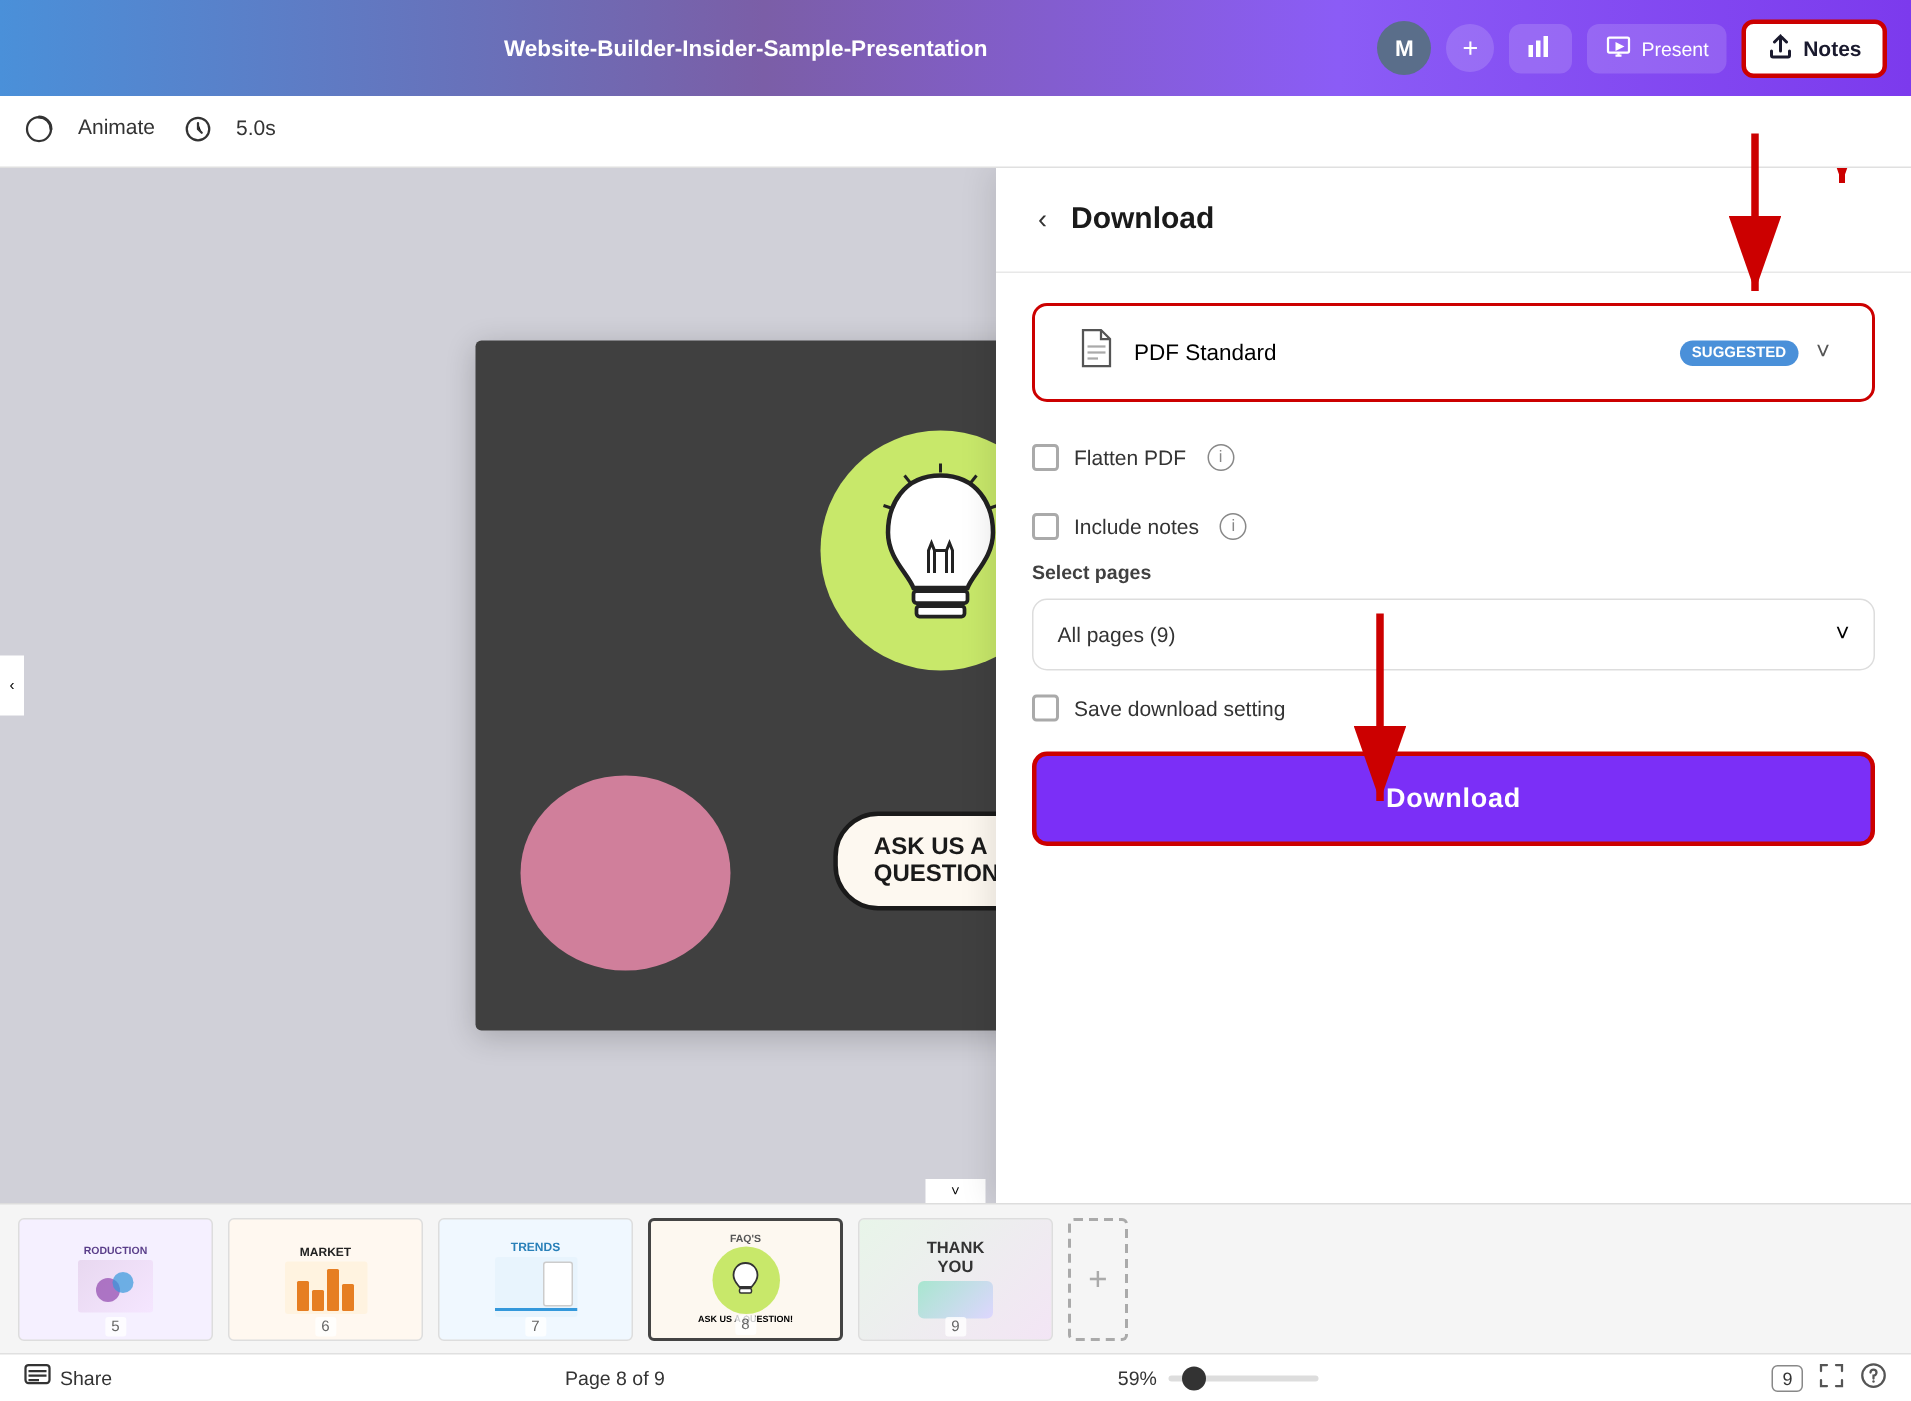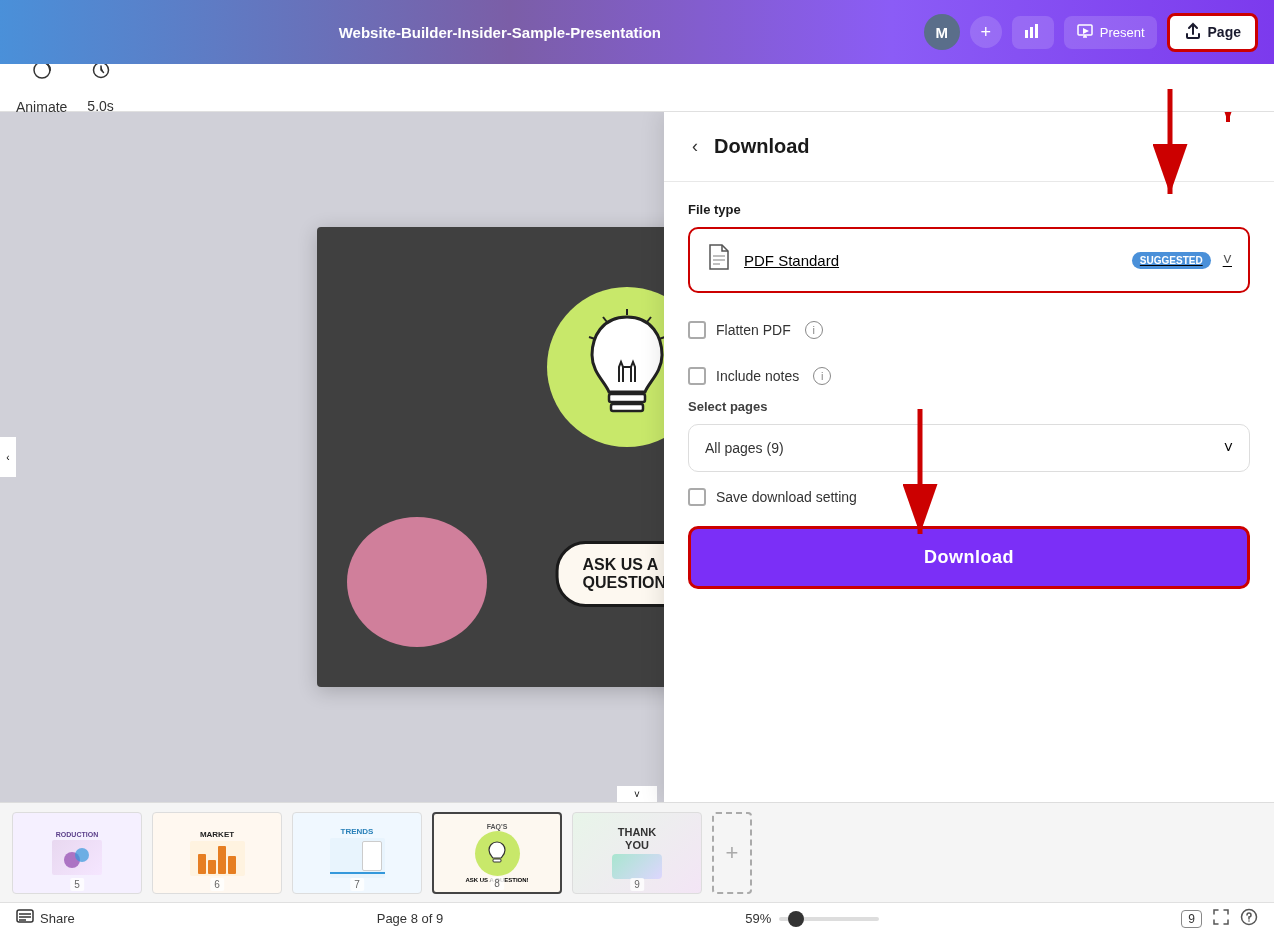--- a/index.html
+++ b/index.html
@@ -31,21 +31,21 @@
       border-radius: 8px; padding: 6px 14px; font-weight: 700; font-size: 14px;
       cursor: pointer; display: flex; align-items: center; gap: 6px;
     }
     .plus-btn { background: rgba(255,255,255,0.15); border: none; border-radius: 50%; width: 32px; height: 32px; color: white; font-size: 18px; cursor: pointer; display: flex; align-items: center; justify-content: center; }
 
     
     .toolbar {
       height: 48px; background: white; border-bottom: 1px solid #e0e0e0;
       display: flex; align-items: center; padding: 0 16px; gap: 20px;
     }
-    .toolbar-item { display: flex; align-items: center; gap: 16px; font-size: 14px; color: #333; cursor: pointer; flex-direction: column; }
+    .toolbar-item { display: flex; gap: 16px; font-size: 14px; color: #333; cursor: pointer; }
 
     
     .main-area {
       display: flex; height: calc(934px - 64px - 48px - 100px - 32px);
       position: relative; background: #e8e8e8; overflow: hidden;
     }
 
     
     .canvas-area {
       flex: 1; background: #d0d0d8; display: flex; align-items: center; justify-content: center;
@@ -86,22 +86,22 @@
     }
     .back-btn { background: none; border: none; cursor: pointer; font-size: 18px; color: #333; padding: 4px; }
     .panel-title { font-size: 20px; font-weight: 700; color: #1a1a1a; }
     .panel-content { padding: 20px 24px; flex: 1; }
 
     .field-label { font-size: 13px; font-weight: 700; color: #1a1a1a; margin-bottom: 10px; }
 
     
     .file-type-select {
       width: 100%; border: 2.5px solid #cc0000; border-radius: 10px;
-      padding: 14px 16px; display: flex; align-items: center; gap: 12px;
-      cursor: pointer; position: relative; margin-bottom: 16px; text-decoration: underline;
+      padding: 14px 28px; display: flex; align-items: center; gap: 12px;
+      cursor: pointer; position: relative; margin-bottom: 16px;
     }
     .file-icon { font-size: 22px; color: #555; }
     .file-name { font-size: 15px; font-weight: 500; flex: 1; }
     .suggested-badge {
       background: #4a90d9; color: white; font-size: 10px; font-weight: 700;
       padding: 3px 8px; border-radius: 20px; text-transform: uppercase;
     }
     .chevron-down { font-size: 16px; color: #555; }
 
     
@@ -218,21 +218,21 @@
       </span>
       <span>Present</span>
     </button>
     <button class="share-btn share-highlight">
       <span>
         <svg width="18" height="18" viewBox="0 0 18 18" fill="none">
             <path d="M9 2v10M5 6l4-4 4 4" stroke="#1a1a2e" stroke-width="2" stroke-linecap="round"></path>
             <path d="M3 12v3a1 1 0 001 1h10a1 1 0 001-1v-3" stroke="#1a1a2e" stroke-width="2" stroke-linecap="round"></path>
           </svg>
       </span>
-      <span>Page</span>
+      <span>Notes</span>
     </button>
   </div>
 </div>
 
 <div class="toolbar">
   <div class="toolbar-item">
     <span>
       <svg width="20" height="20" viewBox="0 0 20 20">
           <circle cx="10" cy="10" r="8" stroke="#333" stroke-width="1.5" fill="none"></circle>
           <path d="M10 2 A8 8 0 0 1 18 10" stroke="#333" stroke-width="2" fill="none" stroke-linecap="round"></path>
@@ -288,21 +288,20 @@
     <button class="scroll-right">›</button>
     <button class="scroll-bottom">˅</button>
   </div>
 
   <div class="download-panel">
     <div class="panel-header">
       <button class="back-btn">‹</button>
       <span class="panel-title">Download</span>
     </div>
     <div class="panel-content">
-      <div class="field-label">File type</div>
 
       
       <div class="file-type-select">
         <span class="file-icon">
           <svg width="26" height="28" viewBox="0 0 26 28">
               <path d="M4 2 H16 L22 8 V26 H4 Z" fill="white" stroke="#555" stroke-width="1.5"></path>
               <path d="M16 2 V8 H22" fill="none" stroke="#555" stroke-width="1.5"></path>
               <line x1="7" y1="13" x2="19" y2="13" stroke="#aaa" stroke-width="1.5"></line>
               <line x1="7" y1="17" x2="19" y2="17" stroke="#aaa" stroke-width="1.5"></line>
               <line x1="7" y1="21" x2="14" y2="21" stroke="#aaa" stroke-width="1.5"></line>

